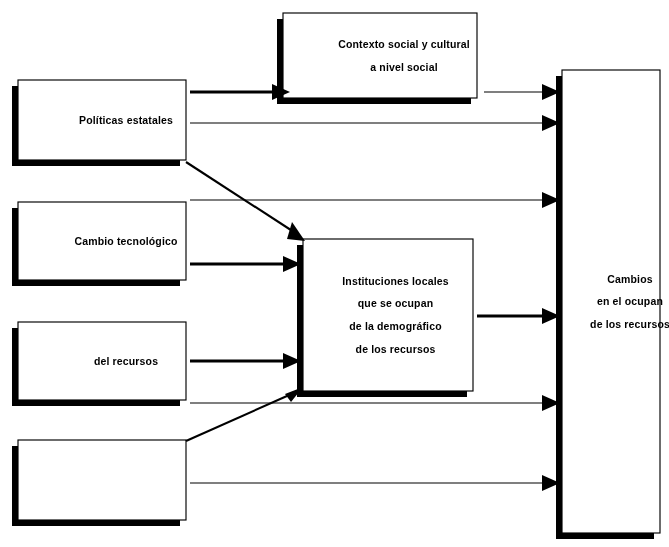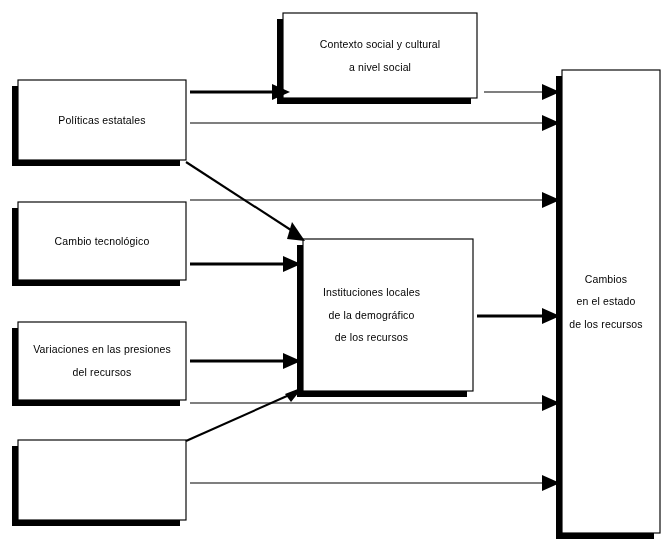--- a/index.html
+++ b/index.html
@@ -28,25 +28,26 @@
   .node-label {
     position: absolute;
     display: flex;
     flex-direction: column;
     align-items: center;
     justify-content: center;
     text-align: center;
     color: #000000;
     font-family: "Liberation Sans", sans-serif;
     font-size: 10.5px;
-    font-weight: normal;
+    font-weight: bold;
     line-height: 2.15;
     letter-spacing: 0.15px;
     pointer-events: none;
     z-index: 5;
+    padding-left: 24px;
   }
   .node-label .ln { display: block; white-space: nowrap; }
   .shadow { fill: #000000; }
   .boxface { fill: #ffffff; stroke: #000000; stroke-width: 1.15; }
   .arrow-thick { stroke: #000000; stroke-width: 3.2; fill: none; }
   .arrow-thin  { stroke: #000000; stroke-width: 1.1; fill: none; }
   .arrow-diag  { stroke: #000000; stroke-width: 2.1; fill: none; }
   .head { fill: #000000; stroke: none; }
 </style>
 </head>
@@ -138,35 +139,35 @@
 
   <div class="node-label" style="left:18px; top:202px; width:168px; height:78px;">
     <span class="ln">Cambio tecnológico</span>
   </div>
 
   <div class="node-label" style="left:18px; top:80px; width:168px; height:80px;">
     <span class="ln">Políticas estatales</span>
   </div>
 
   <div class="node-label" style="left:18px; top:322px; width:168px; height:78px;">
-    <span class="ln">Variaciones en las presiones</span>
     <span class="ln">del recursos</span>
   </div>
 
 
   <div class="node-label" style="left:283px; top:13px; width:194px; height:85px;">
     <span class="ln">Contexto social y cultural</span>
     <span class="ln">a nivel social</span>
   </div>
 
   <div class="node-label" style="left:291px; top:239px; width:161px; height:152px;">
     <span class="ln">Instituciones locales</span>
+    <span class="ln">que se ocupan</span>
     <span class="ln">de la demográfico</span>
     <span class="ln">de los recursos</span>
   </div>
 
   <div class="node-label" style="left:562px; top:70px; width:88px; height:463px;">
     <span class="ln">Cambios</span>
-    <span class="ln">en el estado</span>
+    <span class="ln">en el ocupan</span>
     <span class="ln">de los recursos</span>
   </div>
 
 </div>
 
 </body></html>

